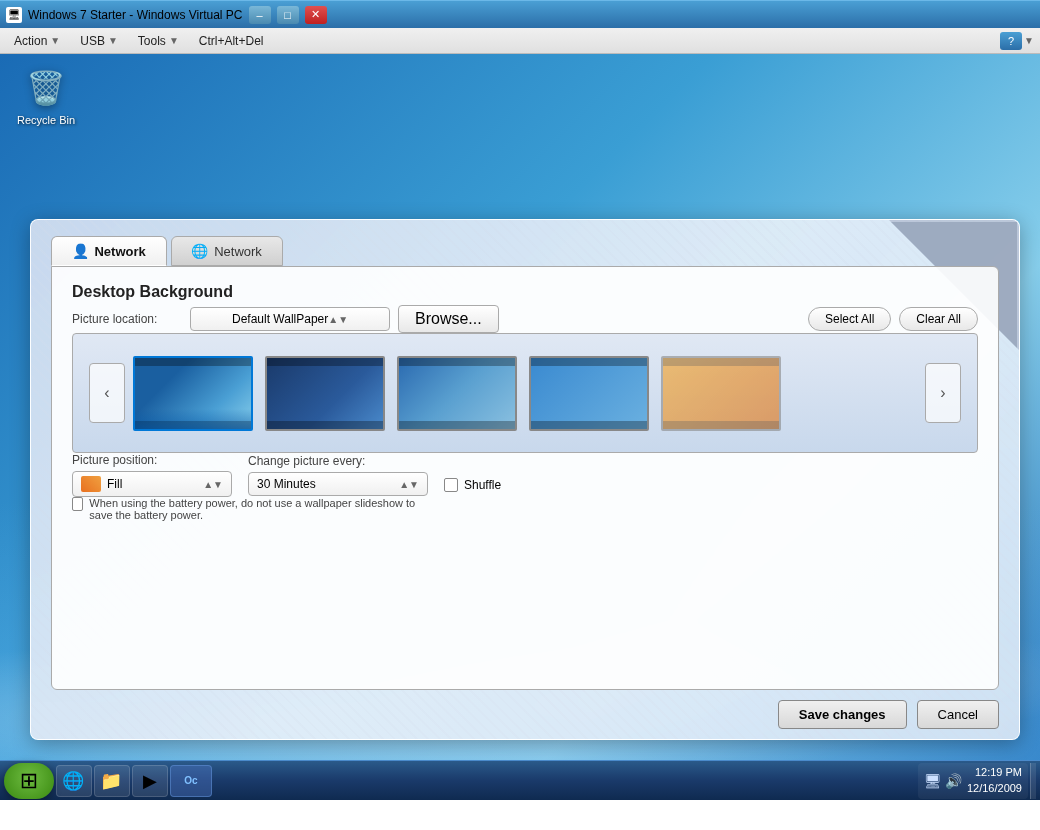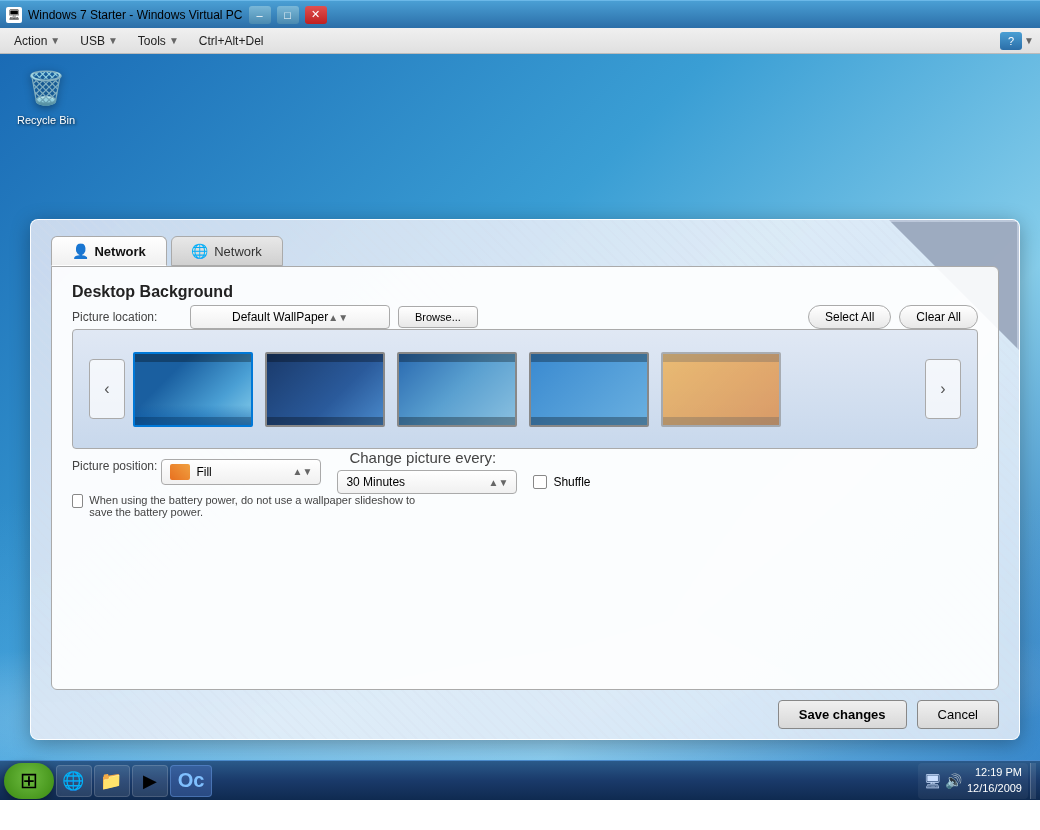--- a/index.html
+++ b/index.html
@@ -271,21 +271,21 @@
       display: flex;
       align-items: center;
       justify-content: center;
     }
     #browse-btn {
       padding: 4px 16px;
       border: 1px solid #aaa;
       border-radius: 4px;
       background: linear-gradient(to bottom, #fff, #e8e8e8);
       cursor: pointer;
-      font-size: 11px;
+      font-size: 16px;
     }
     .spacer { flex: 1; }
     #select-all-btn, #clear-all-btn {
       padding: 4px 16px;
       border: 1px solid #aaa;
       border-radius: 12px;
       background: linear-gradient(to bottom, #fff, #e8e8e8);
       cursor: pointer;
       font-size: 12px;
       white-space: nowrap;
@@ -368,22 +368,22 @@
     .wp5 { background: linear-gradient(135deg, #f4a020 0%, #e07010 100%); }
 
     
     #bottom-controls {
       display: flex;
       align-items: center;
       gap: 16px;
     }
     #pic-position-group {
       display: flex;
+      flex-direction: column;
       gap: 4px;
-      text-align: center;
     }
     #pic-position-label {
       font-size: 12px;
       color: #444;
     }
     #pic-position-select {
       padding: 4px 8px;
       border: 1px solid #aaa;
       border-radius: 4px;
       background: linear-gradient(to bottom, #fff, #f0f0f0);
@@ -401,23 +401,22 @@
       border-radius: 2px;
       flex-shrink: 0;
     }
 
     #change-pic-group {
       display: flex;
       flex-direction: column;
       gap: 4px;
     }
     #change-pic-label {
-      font-size: 15px;
+      font-size: 12px;
       color: #444;
-      margin-left: 12px;
     }
     #change-pic-select {
       padding: 4px 8px;
       border: 1px solid #aaa;
       border-radius: 4px;
       background: linear-gradient(to bottom, #fff, #f0f0f0);
       font-size: 12px;
       cursor: pointer;
       display: flex;
       align-items: center;
@@ -759,21 +758,21 @@
       </div>
     </div>
   </div>
 
   <div id="taskbar">
     <button id="start-btn">⊞</button>
     <div class="taskbar-btn">🌐</div>
     <div class="taskbar-btn">📁</div>
     <div class="taskbar-btn">▶</div>
     <div id="oc-btn">
-      <span style="font-size:20px;">Oc</span>
+      <span style="font-size:10px;">Oc</span>
     </div>
     <div id="taskbar-spacer"></div>
     <div id="system-tray">
       <div id="tray-icons">
         <span class="tray-icon">🖥</span>
         <span class="tray-icon">🔊</span>
       </div>
       <div id="clock">
         <div>12:19 PM</div>
         <div>12/16/2009</div>

